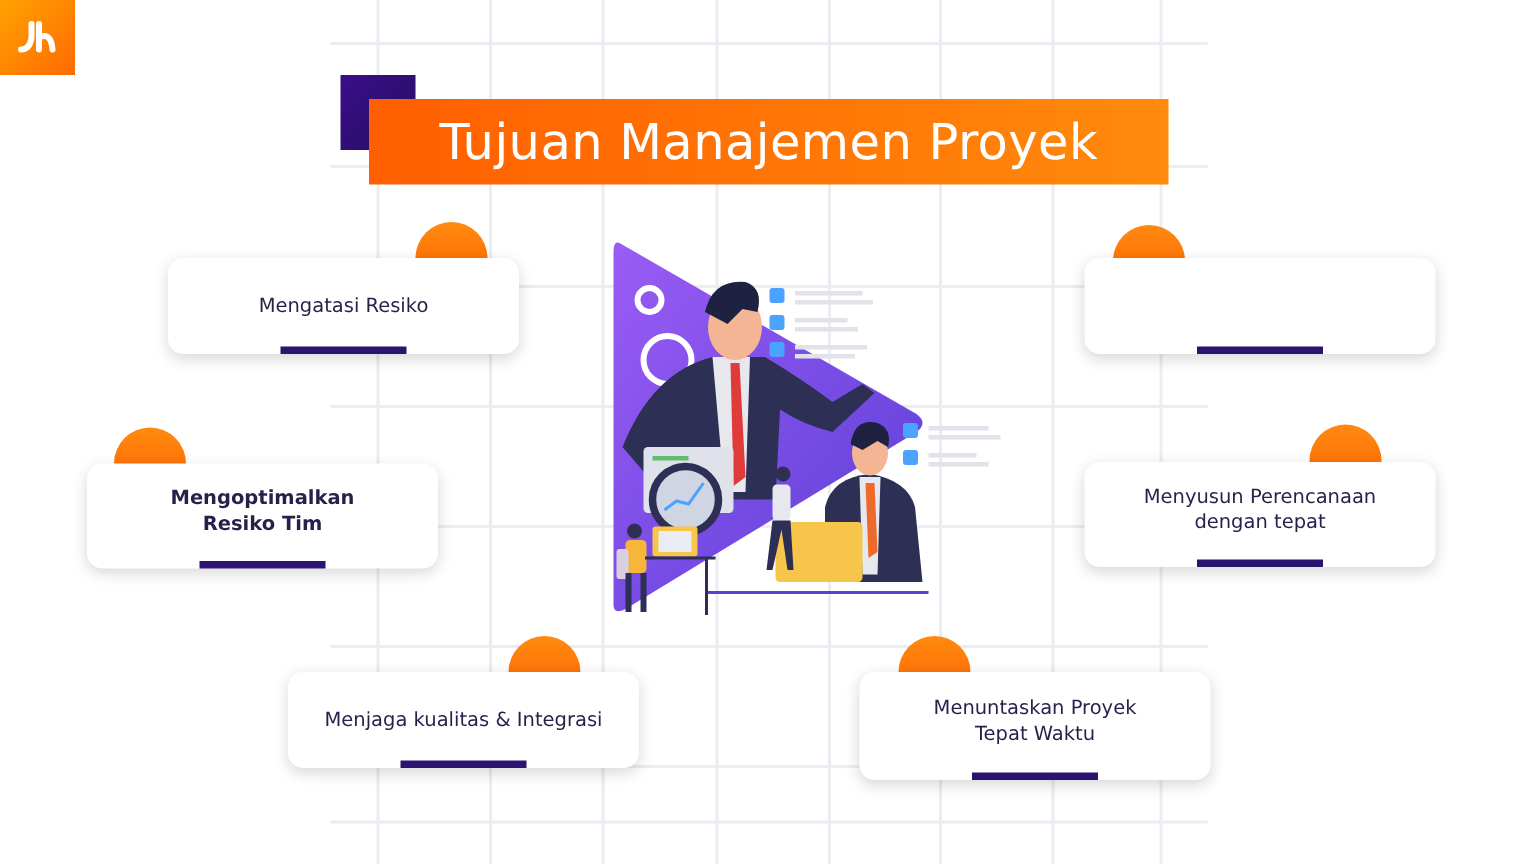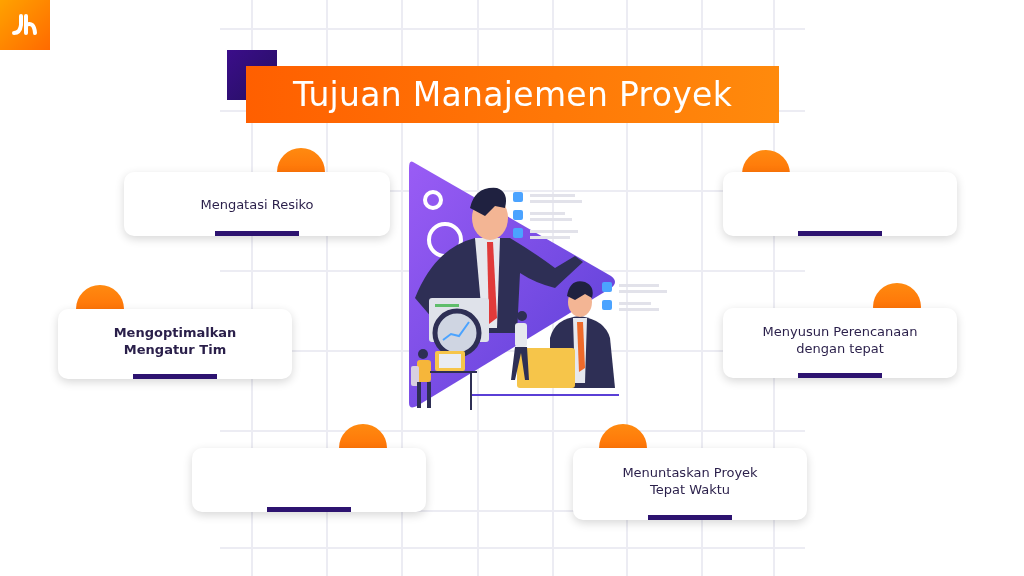--- a/index.html
+++ b/index.html
@@ -47,44 +47,45 @@
     <path d="M16 12 Q24 8 25 20" stroke="#fff" stroke-width="4" fill="none" stroke-linecap="round"></path>
   </svg>
 </div>
 
 <div class="title-accent"></div>
 <div class="title-bar">
   <span>Tujuan Manajemen Proyek</span>
 </div>
 
 <div class="dot" style="left:277px;top:148px"></div>
-<div class="card" style="left:124px;top:172px;width:266px;height:64px">
+<div class="card" style="left:112px;top:172px;width:234px;height:64px">
   <span class="label">Mengatasi Resiko</span>
   <div class="bar"></div>
 </div>
 
 <div class="dot" style="left:742px;top:150px"></div>
 <div class="card" style="left:723px;top:172px;width:234px;height:64px">
   <div class="bar"></div>
 </div>
 
 <div class="dot" style="left:76px;top:285px"></div>
 <div class="card" style="left:58px;top:309px;width:234px;height:70px">
-  <span class="label bold" style="display:block;width:150px;margin-top:-6px">Mengoptimalkan Mengatur Tim</span>
+  <span class="label bold" style="display:block;width:150px;margin-top:-6px">Mengoptimalkan Resiko Tim</span>
   <div class="bar"></div>
 </div>
 
 <div class="dot" style="left:873px;top:283px"></div>
 <div class="card" style="left:723px;top:308px;width:234px;height:70px">
   <span class="label" style="display:block;width:180px;margin-top:-6px">Menyusun Perencanaan dengan tepat</span>
   <div class="bar"></div>
 </div>
 
 <div class="dot" style="left:339px;top:424px"></div>
 <div class="card" style="left:192px;top:448px;width:234px;height:64px">
+  <span class="label">Menjaga kualitas &amp; Integrasi</span>
   <div class="bar"></div>
 </div>
 
 <div class="dot" style="left:599px;top:424px"></div>
 <div class="card" style="left:573px;top:448px;width:234px;height:72px">
   <span class="label" style="display:block;width:160px;margin-top:-6px">Menuntaskan Proyek Tepat Waktu</span>
   <div class="bar"></div>
 </div>
 
 <svg class="illus" viewBox="0 0 270 260">

